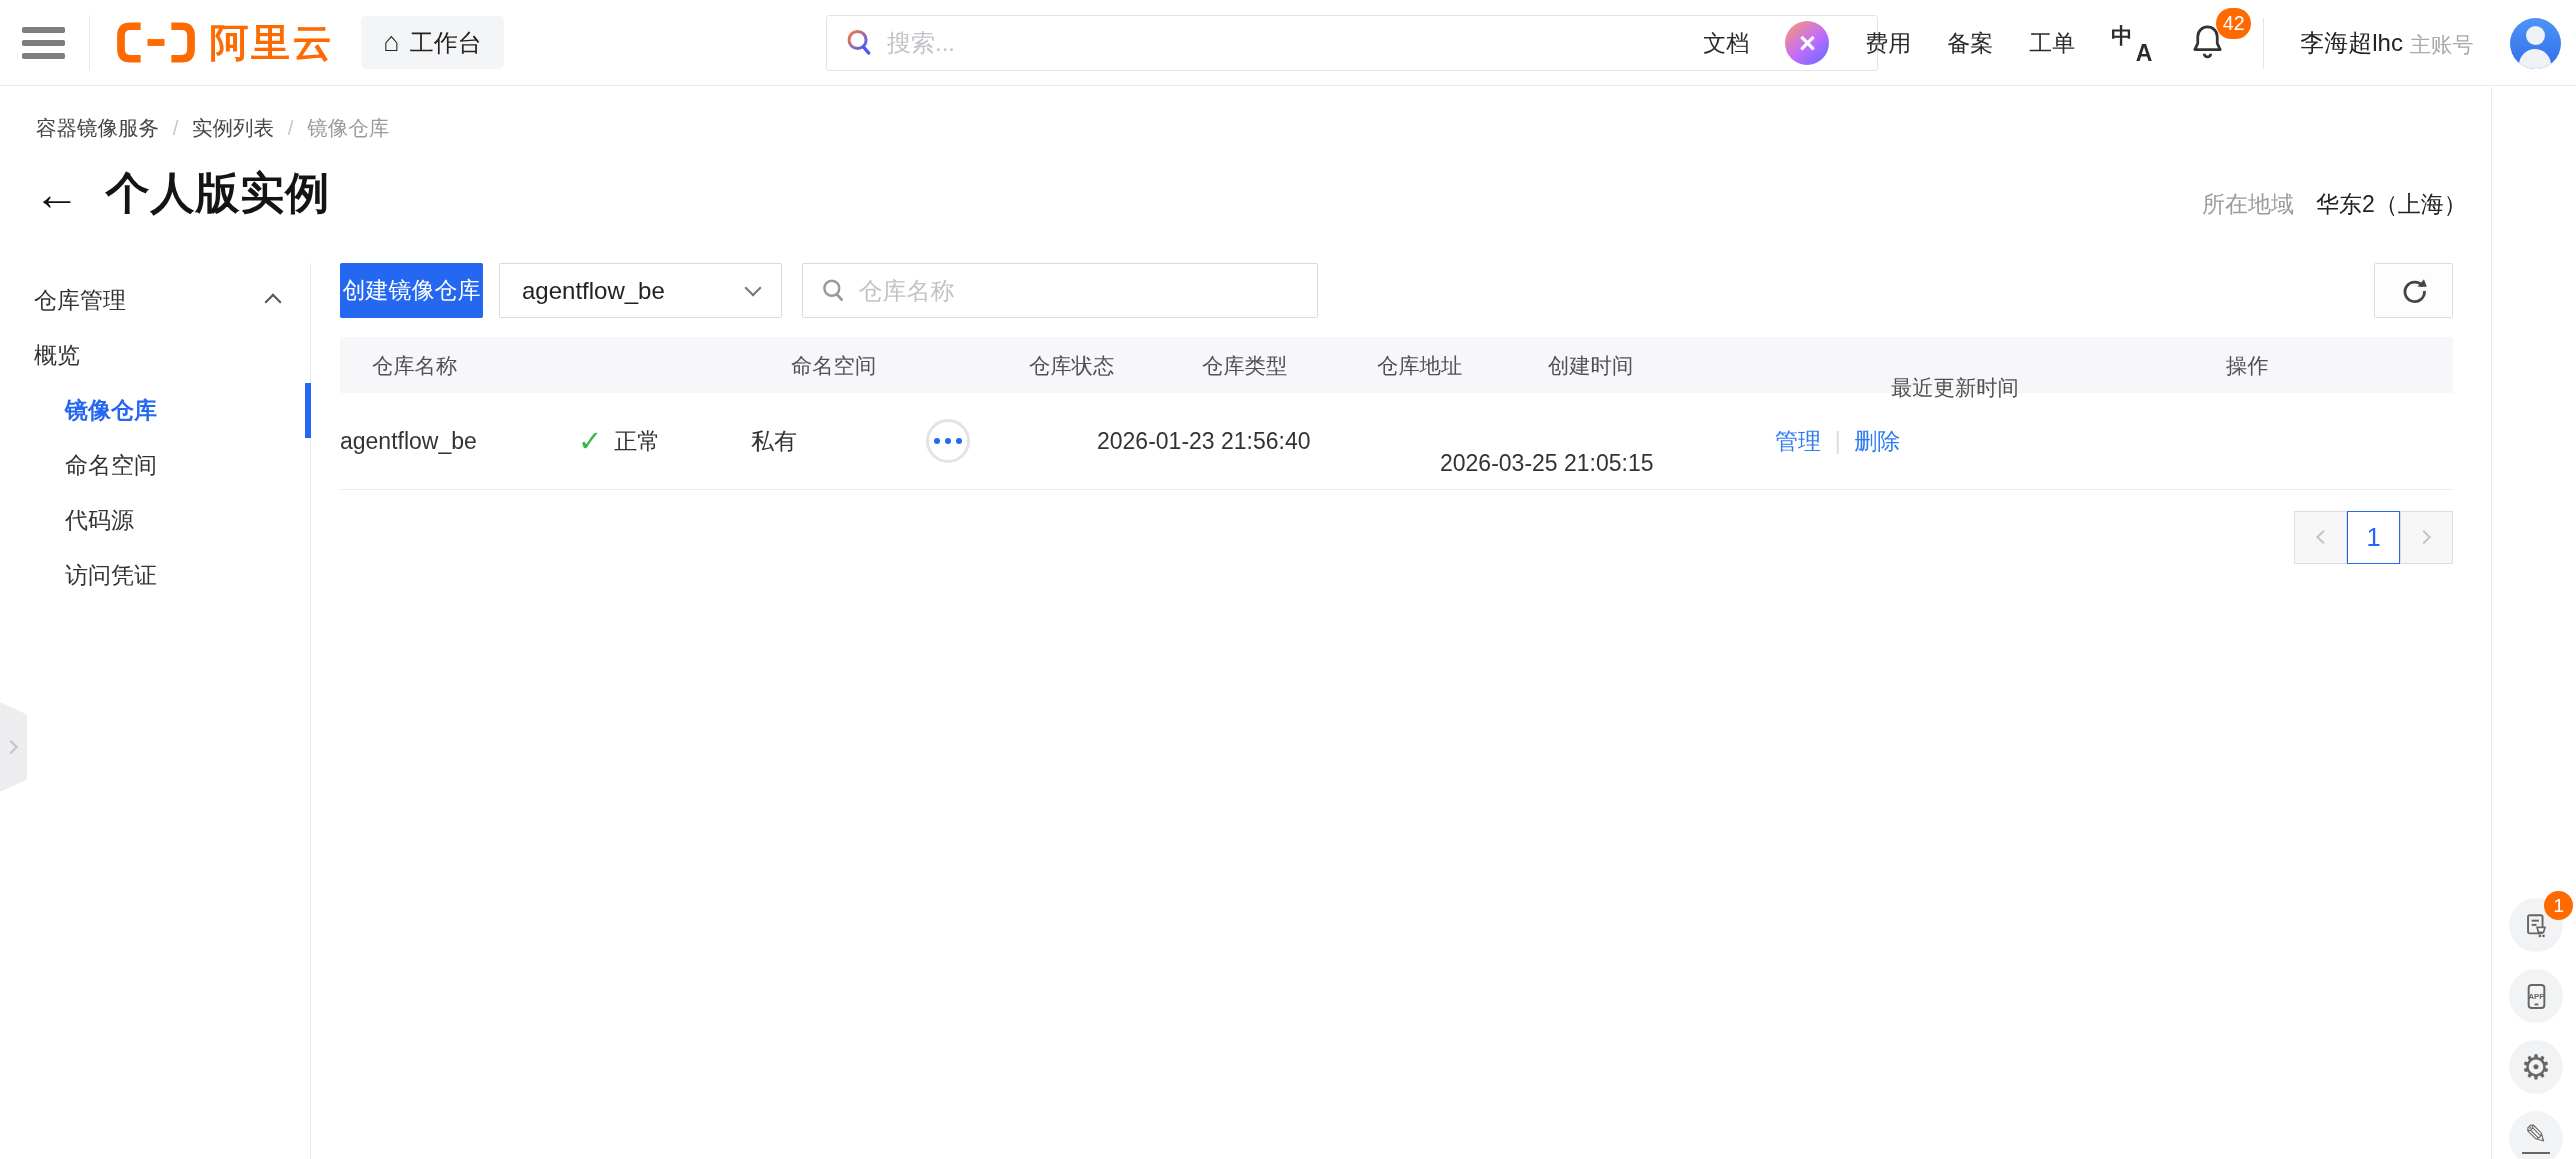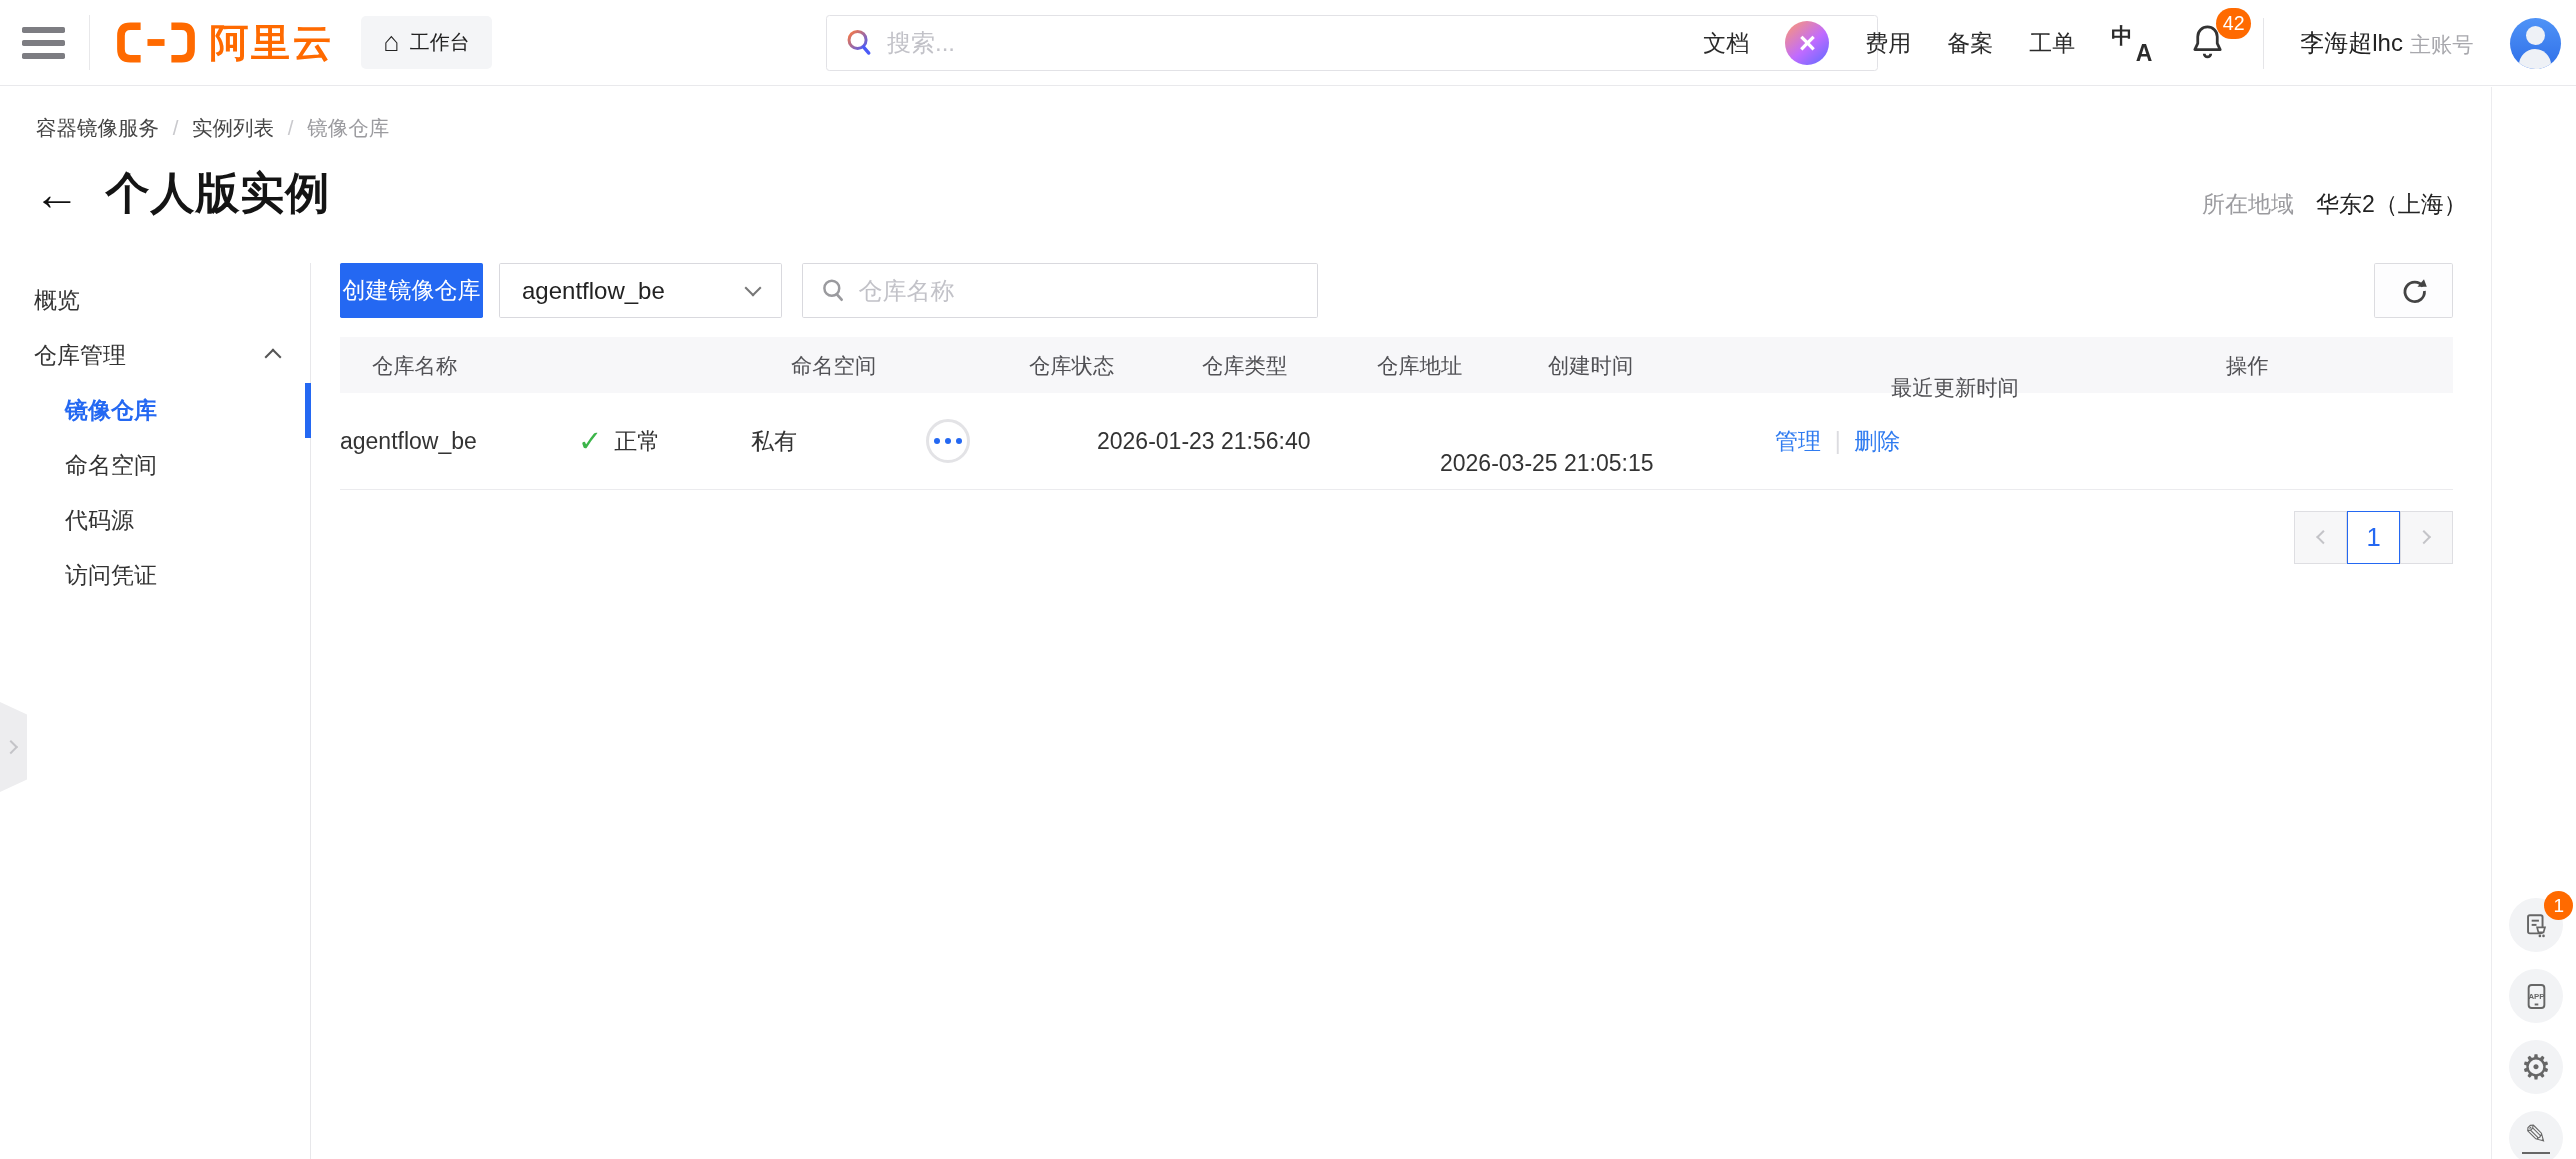--- a/index.html
+++ b/index.html
@@ -11,21 +11,21 @@
     background:#fff; border-bottom:0.9px solid #e9e9ec; display:flex; align-items:center; z-index:5; }
   .hamburger { margin-left:22px; width:43px; height:32px; display:flex; flex-direction:column;
     justify-content:space-between; cursor:pointer; }
   .hamburger i { display:block; height:6px; background:#7d7d82; border-radius:1.7px; }
   .tb-div { width:0.9px; height:55px; background:#e8e8ea; margin-left:24px; }
   .logo { display:flex; align-items:center; margin-left:25.6px; gap:12px; cursor:pointer; }
   .logo-text { font-size:39px; font-weight:700; color:#FF6A00; letter-spacing:2.6px; }
   .workbench { margin-left:27px; height:53px; background:#f4f5f7; border-radius:5.1px;
     display:flex; align-items:center; gap:10.2px; padding:0 22px; cursor:pointer; }
   .workbench .home-glyph { font-size:27px; color:#222; line-height:1; }
-  .workbench .wb-label { font-size:20px; color:#222; }
+  .workbench .wb-label { font-size:24px; color:#222; }
   .gsearch { position:absolute; left:826px; top:14.5px; width:1052px; height:56px;
     border:0.9px solid #e2e2e6; border-radius:3.4px; display:flex; align-items:center; background:#fff; }
   .gsearch svg { margin-left:17px; }
   .gsearch input { flex:1; border:none; outline:none; font-size:24px; margin-left:12px;
     color:#333; background:transparent; font-family:inherit; }
   input::placeholder { color:#c2c2c8; }
   .tb-right { position:absolute; right:15.4px; top:0; height:86px; display:flex; align-items:center; gap:36px; }
   .tb-link { font-size:23px; color:#2b2b2b; cursor:pointer; white-space:nowrap; }
   .ai-circle { width:44px; height:44px; border-radius:50%;
     background:linear-gradient(140deg,#ff9a6b 0%,#c06bff 55%,#5b6bff 100%);
@@ -213,25 +213,25 @@
   <span class="page-title">个人版实例</span>
 </div>
 
 <div class="region">
   <span class="region-label">所在地域</span>
   <span class="region-value">华东2（上海）</span>
 </div>
 
 <div class="sidebar">
   <div class="side-item">
-    <span>概览</span>
-  </div>
-  <div class="side-item">
     <span>仓库管理</span>
     <span class="side-chev"><i class="chev up"></i></span>
+  </div>
+  <div class="side-item">
+    <span>概览</span>
   </div>
   <div class="side-item side-sub selected">
     <span>镜像仓库</span>
   </div>
   <div class="side-item side-sub">
     <span>命名空间</span>
   </div>
   <div class="side-item side-sub">
     <span>代码源</span>
   </div>

